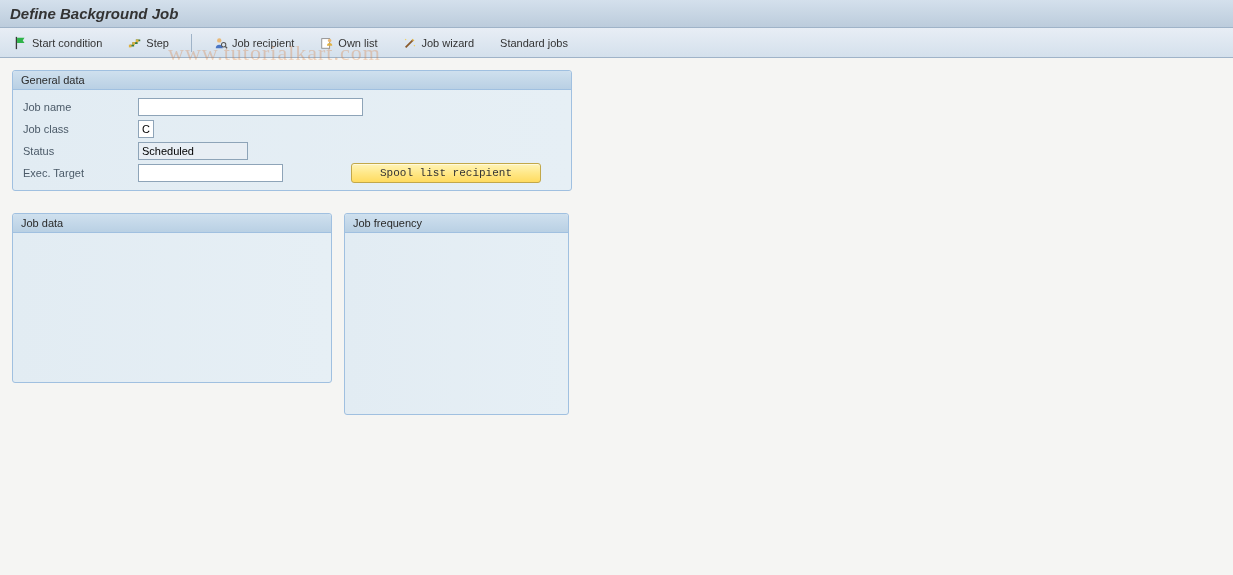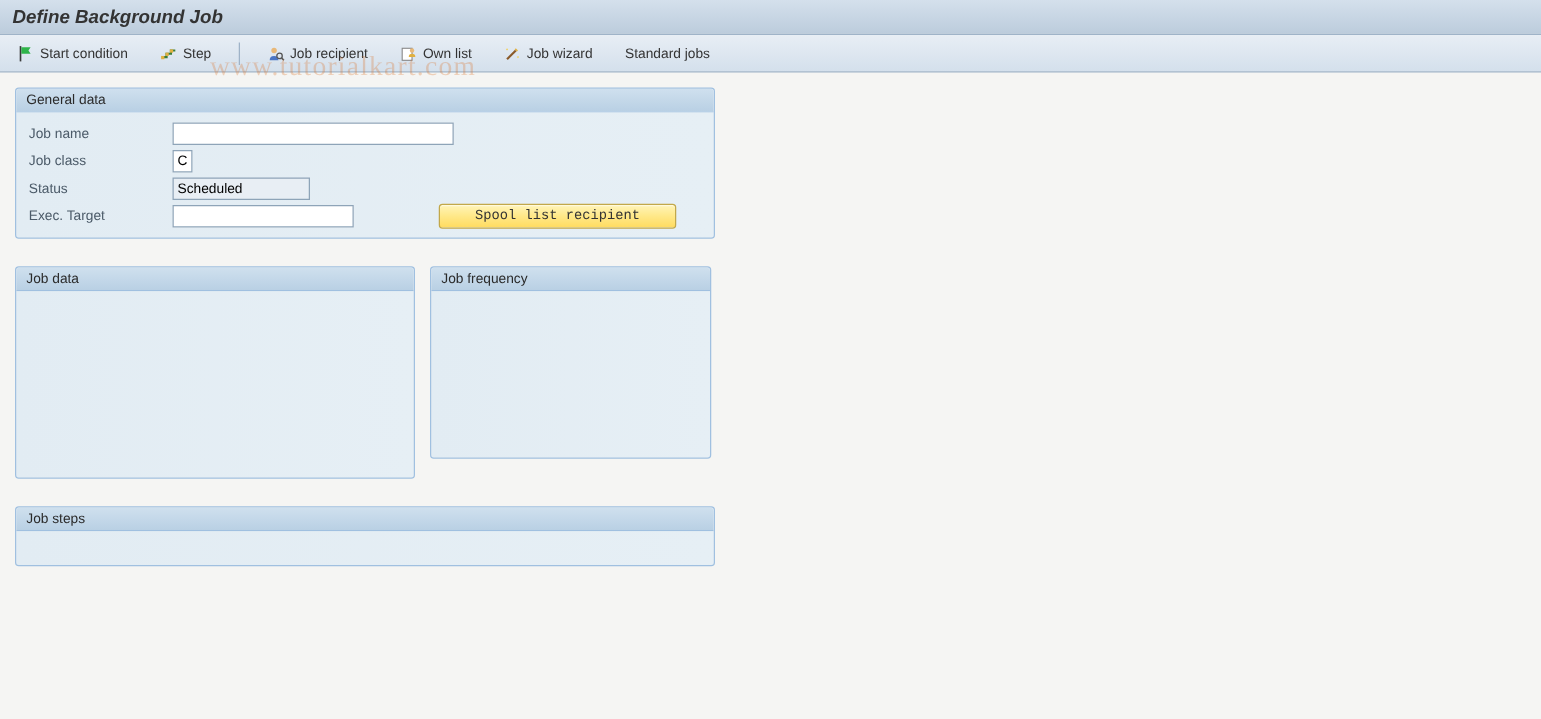--- a/index.html
+++ b/index.html
@@ -83,21 +83,21 @@
       color: #2a2a2a;
       border-radius: 3px 3px 0 0;
     }
     .group-body {
       padding: 6px 10px;
     }
     
     .panel-general { width: 560px; }
     .row-two { display: flex; gap: 12px; }
     .panel-start { width: 320px; height: 170px; }
-    .panel-freq  { width: 225px; height: 154px; }
+    .panel-freq  { width: 225px; height: 202px; }
     .panel-steps { width: 560px; height: 48px; }
     .panel-steps .group-body { padding: 4px; }
     
     .form-row {
       display: flex;
       align-items: center;
       height: 22px;
       margin-bottom: 0px;
     }
     .form-label {
@@ -237,20 +237,16 @@
     <div class="groupbox panel-start">
       <div class="group-header">Job data</div>
       <div class="group-body"></div>
     </div>
     <div class="groupbox panel-freq">
       <div class="group-header">Job frequency</div>
       <div class="group-body"></div>
     </div>
   </div>
 
-  <div class="groupbox panel-steps">
-    <div class="group-header">Job steps</div>
-    <div class="group-body"></div>
-  </div>
 
 </div>
 
 <div class="watermark">www.tutorialkart.com</div>
 
 </body></html>

